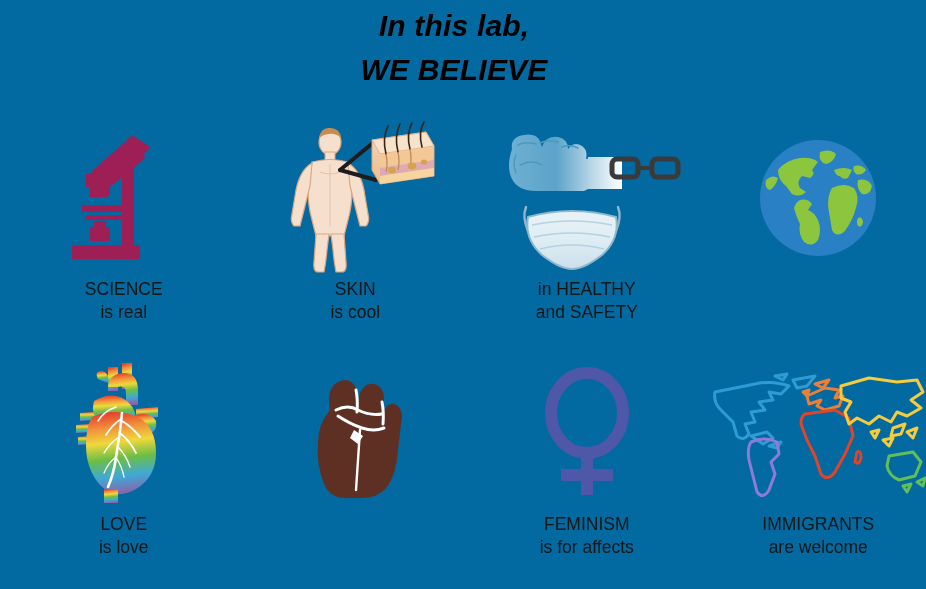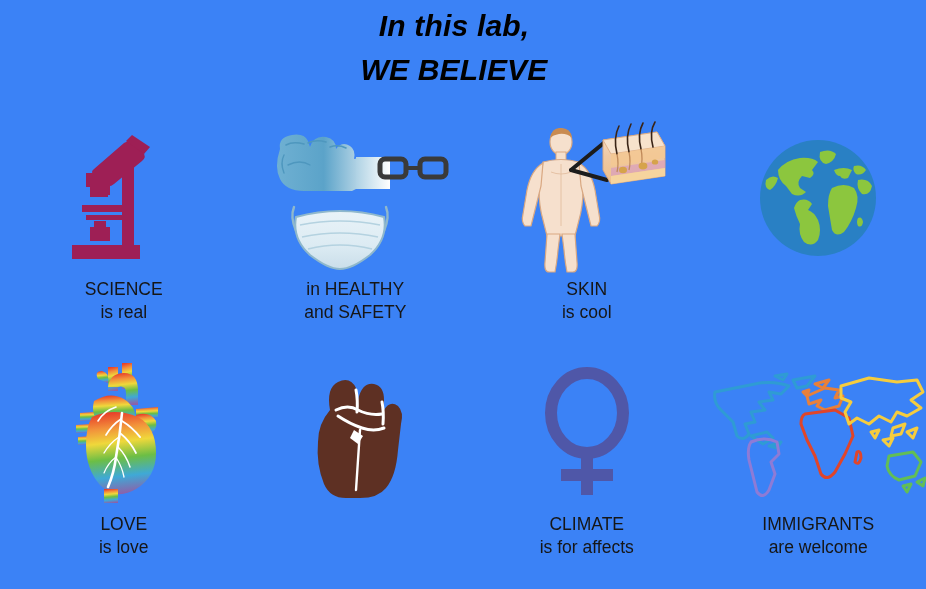--- a/index.html
+++ b/index.html
@@ -11,21 +11,21 @@
     width: 926px;
     height: 589px;
     overflow: hidden;
     font-family: "Liberation Sans", sans-serif;
     color: #000000;
   }
   .poster {
     position: relative;
     width: 926px;
     height: 589px;
-    background: #3b82f6;
+    background: #0369a1;
   }
 
   
   .title {
     position: absolute;
     left: 0;
     top: 8px;
     width: 926px;
     text-align: center;
     font-weight: bold;
@@ -114,20 +114,88 @@
 
               <path d="M26 104 L46 104 L46 118 L26 118 Z"></path>
 
               <path d="M8 122 L76 122 L76 136 L8 136 Z"></path>
             </g>
           </svg>
         </div>
         <div class="caption">
           <span class="l1">SCIENCE</span>
           <span class="l2">is real</span>
+        </div>
+      </div>
+
+      <div class="cell">
+        <div class="art">
+          <svg width="175" height="160" viewBox="0 0 175 160">
+            <defs>
+              <linearGradient id="skinLayers" x1="0" y1="0" x2="0" y2="1">
+                <stop offset="0%" stop-color="#F7DEC6"></stop>
+                <stop offset="45%" stop-color="#F0C9A4"></stop>
+                <stop offset="100%" stop-color="#EEC089"></stop>
+              </linearGradient>
+            </defs>
+
+            <g>
+
+              <ellipse cx="62" cy="24" rx="11" ry="13" fill="#F6E0CD" stroke="#D9A882" stroke-width="1.2"></ellipse>
+              <path d="M51 20 Q53 9 62 10 Q72 10 73 20 Q68 15 60 16 Q54 17 51 20 Z" fill="#C98B51"></path>
+
+              <rect x="57" y="34" width="10" height="8" fill="#F6E0CD" stroke="#D9A882" stroke-width="1"></rect>
+
+              <path d="M44 44 Q62 39 80 44 L84 72 Q84 88 80 102 L76 118 L48 118 L44 102
+                       Q40 88 40 72 Z" fill="#F6E0CD" stroke="#D9A882" stroke-width="1.2"></path>
+
+              <path d="M44 45 Q32 52 28 72 L24 96 Q22 104 26 108 L32 108 Q34 100 36 92 L42 68 Z" fill="#F6E0CD" stroke="#D9A882" stroke-width="1.2"></path>
+              <path d="M80 45 Q92 52 96 72 L100 96 Q102 104 98 108 L92 108 Q90 100 88 92 L82 68 Z" fill="#F6E0CD" stroke="#D9A882" stroke-width="1.2"></path>
+
+              <path d="M48 116 L46 144 Q45 154 50 154 L56 154 Q58 144 59 132 L61 116 Z" fill="#F6E0CD" stroke="#D9A882" stroke-width="1.2"></path>
+              <path d="M76 116 L78 144 Q79 154 74 154 L68 154 Q66 144 65 132 L63 116 Z" fill="#F6E0CD" stroke="#D9A882" stroke-width="1.2"></path>
+
+              <path d="M62 46 L62 108" fill="none" stroke="#E3BEA0" stroke-width="0.9"></path>
+              <path d="M52 54 Q62 58 72 54" fill="none" stroke="#E3BEA0" stroke-width="0.9"></path>
+            </g>
+
+            <g stroke="#1C1C1C" stroke-width="4" fill="none" stroke-linecap="round">
+              <path d="M72 52 L106 24"></path>
+              <path d="M72 52 L108 62"></path>
+            </g>
+
+            <g>
+              <path d="M104 22 L158 14 L166 28 L166 58 L112 66 L104 52 Z" fill="url(#skinLayers)" stroke="#D9A882" stroke-width="1"></path>
+              <path d="M104 22 L158 14 L166 28 L112 36 Z" fill="#F7E2CC" stroke="#D9A882" stroke-width="0.8"></path>
+              <path d="M112 36 L166 28 L166 40 L112 48 Z" fill="#F3C893" opacity="0.85"></path>
+              <path d="M112 50 L166 42 L166 50 L112 58 Z" fill="#D9A0BE" opacity="0.75"></path>
+              <path d="M112 58 L166 50 L166 58 L112 66 Z" fill="#F6D6A0" opacity="0.9"></path>
+
+              <g stroke="#3A2416" stroke-width="1.6" fill="none" stroke-linecap="round">
+                <path d="M118 36 Q114 20 120 8"></path>
+                <path d="M130 34 Q126 18 132 6"></path>
+                <path d="M142 31 Q138 16 144 5"></path>
+                <path d="M154 29 Q150 14 156 4"></path>
+              </g>
+
+              <g stroke="#C08A5A" stroke-width="1.3" fill="none">
+                <path d="M118 36 Q120 46 118 54"></path>
+                <path d="M130 34 Q132 44 130 52"></path>
+                <path d="M142 31 Q144 41 142 50"></path>
+              </g>
+
+              <ellipse cx="124" cy="52" rx="4" ry="3.2" fill="#D6A34B"></ellipse>
+              <ellipse cx="144" cy="48" rx="4.4" ry="3.4" fill="#D6A34B"></ellipse>
+              <ellipse cx="156" cy="44" rx="3.2" ry="2.6" fill="#D6A34B"></ellipse>
+            </g>
+          </svg>
+        </div>
+        <div class="caption">
+          <span class="l1">SKIN</span>
+          <span class="l2">is cool</span>
         </div>
       </div>
 
       <div class="cell">
         <div class="art">
           <svg width="190" height="155" viewBox="0 0 190 155">
             <defs>
               <linearGradient id="gloveGrad" x1="0" y1="0" x2="1" y2="0">
                 <stop offset="0%" stop-color="#6FB0D2"></stop>
                 <stop offset="55%" stop-color="#5BA3C9"></stop>
@@ -173,88 +241,20 @@
           </svg>
         </div>
         <div class="caption">
           <span class="l1">in HEALTHY</span>
           <span class="l2">and SAFETY</span>
         </div>
       </div>
 
       <div class="cell">
         <div class="art">
-          <svg width="175" height="160" viewBox="0 0 175 160">
-            <defs>
-              <linearGradient id="skinLayers" x1="0" y1="0" x2="0" y2="1">
-                <stop offset="0%" stop-color="#F7DEC6"></stop>
-                <stop offset="45%" stop-color="#F0C9A4"></stop>
-                <stop offset="100%" stop-color="#EEC089"></stop>
-              </linearGradient>
-            </defs>
-
-            <g>
-
-              <ellipse cx="62" cy="24" rx="11" ry="13" fill="#F6E0CD" stroke="#D9A882" stroke-width="1.2"></ellipse>
-              <path d="M51 20 Q53 9 62 10 Q72 10 73 20 Q68 15 60 16 Q54 17 51 20 Z" fill="#C98B51"></path>
-
-              <rect x="57" y="34" width="10" height="8" fill="#F6E0CD" stroke="#D9A882" stroke-width="1"></rect>
-
-              <path d="M44 44 Q62 39 80 44 L84 72 Q84 88 80 102 L76 118 L48 118 L44 102
-                       Q40 88 40 72 Z" fill="#F6E0CD" stroke="#D9A882" stroke-width="1.2"></path>
-
-              <path d="M44 45 Q32 52 28 72 L24 96 Q22 104 26 108 L32 108 Q34 100 36 92 L42 68 Z" fill="#F6E0CD" stroke="#D9A882" stroke-width="1.2"></path>
-              <path d="M80 45 Q92 52 96 72 L100 96 Q102 104 98 108 L92 108 Q90 100 88 92 L82 68 Z" fill="#F6E0CD" stroke="#D9A882" stroke-width="1.2"></path>
-
-              <path d="M48 116 L46 144 Q45 154 50 154 L56 154 Q58 144 59 132 L61 116 Z" fill="#F6E0CD" stroke="#D9A882" stroke-width="1.2"></path>
-              <path d="M76 116 L78 144 Q79 154 74 154 L68 154 Q66 144 65 132 L63 116 Z" fill="#F6E0CD" stroke="#D9A882" stroke-width="1.2"></path>
-
-              <path d="M62 46 L62 108" fill="none" stroke="#E3BEA0" stroke-width="0.9"></path>
-              <path d="M52 54 Q62 58 72 54" fill="none" stroke="#E3BEA0" stroke-width="0.9"></path>
-            </g>
-
-            <g stroke="#1C1C1C" stroke-width="4" fill="none" stroke-linecap="round">
-              <path d="M72 52 L106 24"></path>
-              <path d="M72 52 L108 62"></path>
-            </g>
-
-            <g>
-              <path d="M104 22 L158 14 L166 28 L166 58 L112 66 L104 52 Z" fill="url(#skinLayers)" stroke="#D9A882" stroke-width="1"></path>
-              <path d="M104 22 L158 14 L166 28 L112 36 Z" fill="#F7E2CC" stroke="#D9A882" stroke-width="0.8"></path>
-              <path d="M112 36 L166 28 L166 40 L112 48 Z" fill="#F3C893" opacity="0.85"></path>
-              <path d="M112 50 L166 42 L166 50 L112 58 Z" fill="#D9A0BE" opacity="0.75"></path>
-              <path d="M112 58 L166 50 L166 58 L112 66 Z" fill="#F6D6A0" opacity="0.9"></path>
-
-              <g stroke="#3A2416" stroke-width="1.6" fill="none" stroke-linecap="round">
-                <path d="M118 36 Q114 20 120 8"></path>
-                <path d="M130 34 Q126 18 132 6"></path>
-                <path d="M142 31 Q138 16 144 5"></path>
-                <path d="M154 29 Q150 14 156 4"></path>
-              </g>
-
-              <g stroke="#C08A5A" stroke-width="1.3" fill="none">
-                <path d="M118 36 Q120 46 118 54"></path>
-                <path d="M130 34 Q132 44 130 52"></path>
-                <path d="M142 31 Q144 41 142 50"></path>
-              </g>
-
-              <ellipse cx="124" cy="52" rx="4" ry="3.2" fill="#D6A34B"></ellipse>
-              <ellipse cx="144" cy="48" rx="4.4" ry="3.4" fill="#D6A34B"></ellipse>
-              <ellipse cx="156" cy="44" rx="3.2" ry="2.6" fill="#D6A34B"></ellipse>
-            </g>
-          </svg>
-        </div>
-        <div class="caption">
-          <span class="l1">SKIN</span>
-          <span class="l2">is cool</span>
-        </div>
-      </div>
-
-      <div class="cell">
-        <div class="art">
           <svg width="124" height="124" viewBox="0 0 124 124">
             <circle cx="62" cy="62" r="58" fill="#2980C4"></circle>
             <g fill="#8CC63E">
 
               <path d="M22 34 Q30 24 44 22 Q56 21 62 26 L56 34 Q60 38 54 42 L46 40 Q40 46 44 52
                        L50 56 Q44 62 36 58 L30 50 Q22 44 22 34 Z"></path>
               <path d="M10 44 Q16 38 22 42 Q20 50 14 54 Q8 52 10 44 Z"></path>
 
               <path d="M64 16 Q74 12 80 18 Q78 26 70 28 Q62 26 64 16 Z"></path>
 
@@ -361,21 +361,21 @@
         <div class="art">
           <svg width="110" height="140" viewBox="0 0 110 140">
             <g fill="none" stroke="#4F57A8" stroke-width="12">
               <ellipse cx="55" cy="50" rx="36" ry="40"></ellipse>
               <path d="M55 90 L55 132" stroke-linecap="butt"></path>
               <path d="M29 112 L81 112" stroke-linecap="butt"></path>
             </g>
           </svg>
         </div>
         <div class="caption">
-          <span class="l1">CLIMATE</span>
+          <span class="l1">FEMINISM</span>
           <span class="l2">is for affects</span>
         </div>
       </div>
 
       <div class="cell">
         <div class="art">
           <svg width="215" height="135" viewBox="0 0 215 135">
             <g fill="none" stroke-width="3" stroke-linejoin="round" stroke-linecap="round">
 
               <g stroke="#2F9BD4">

